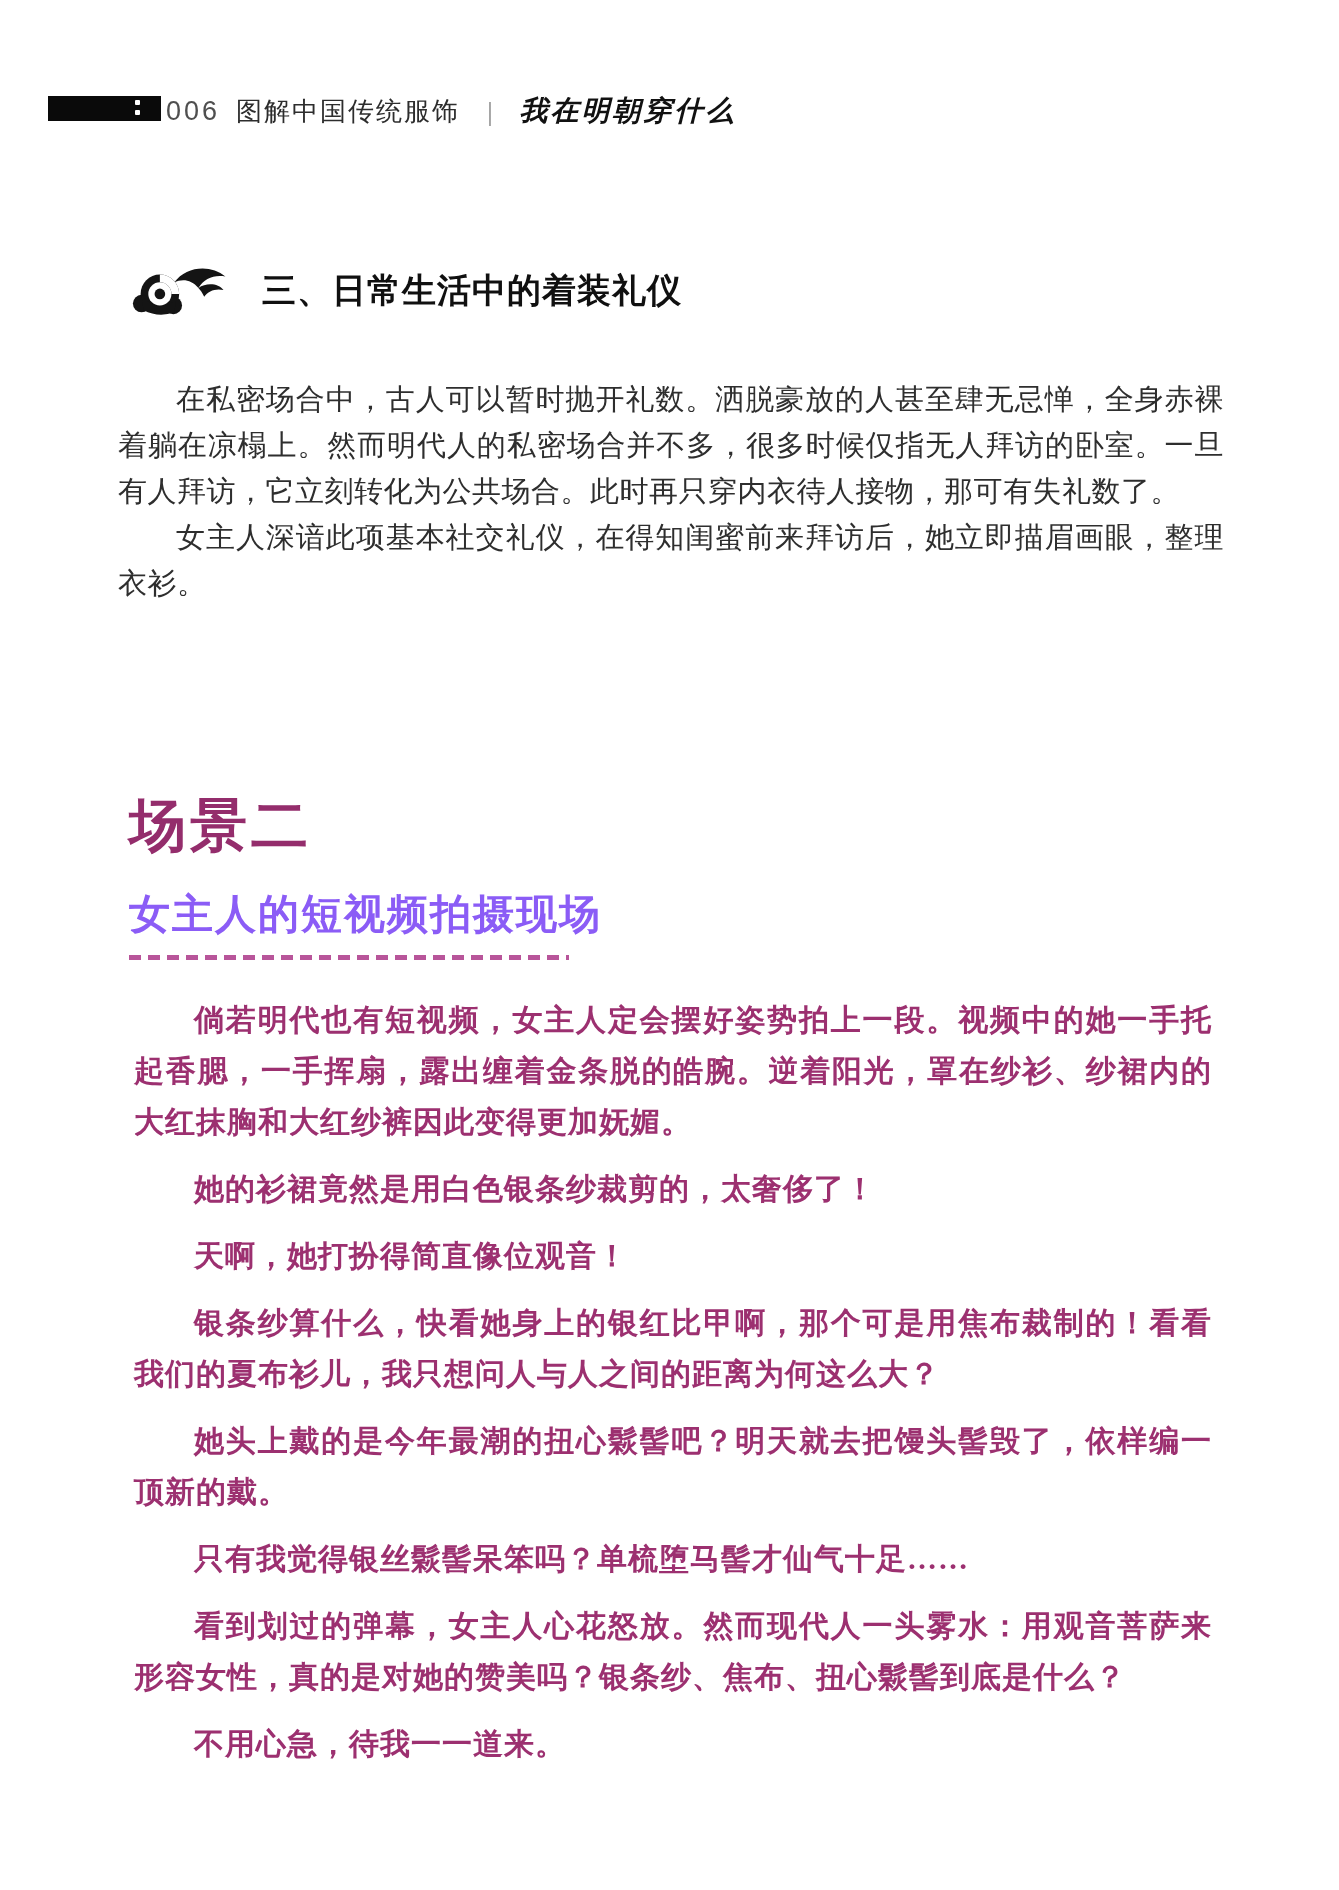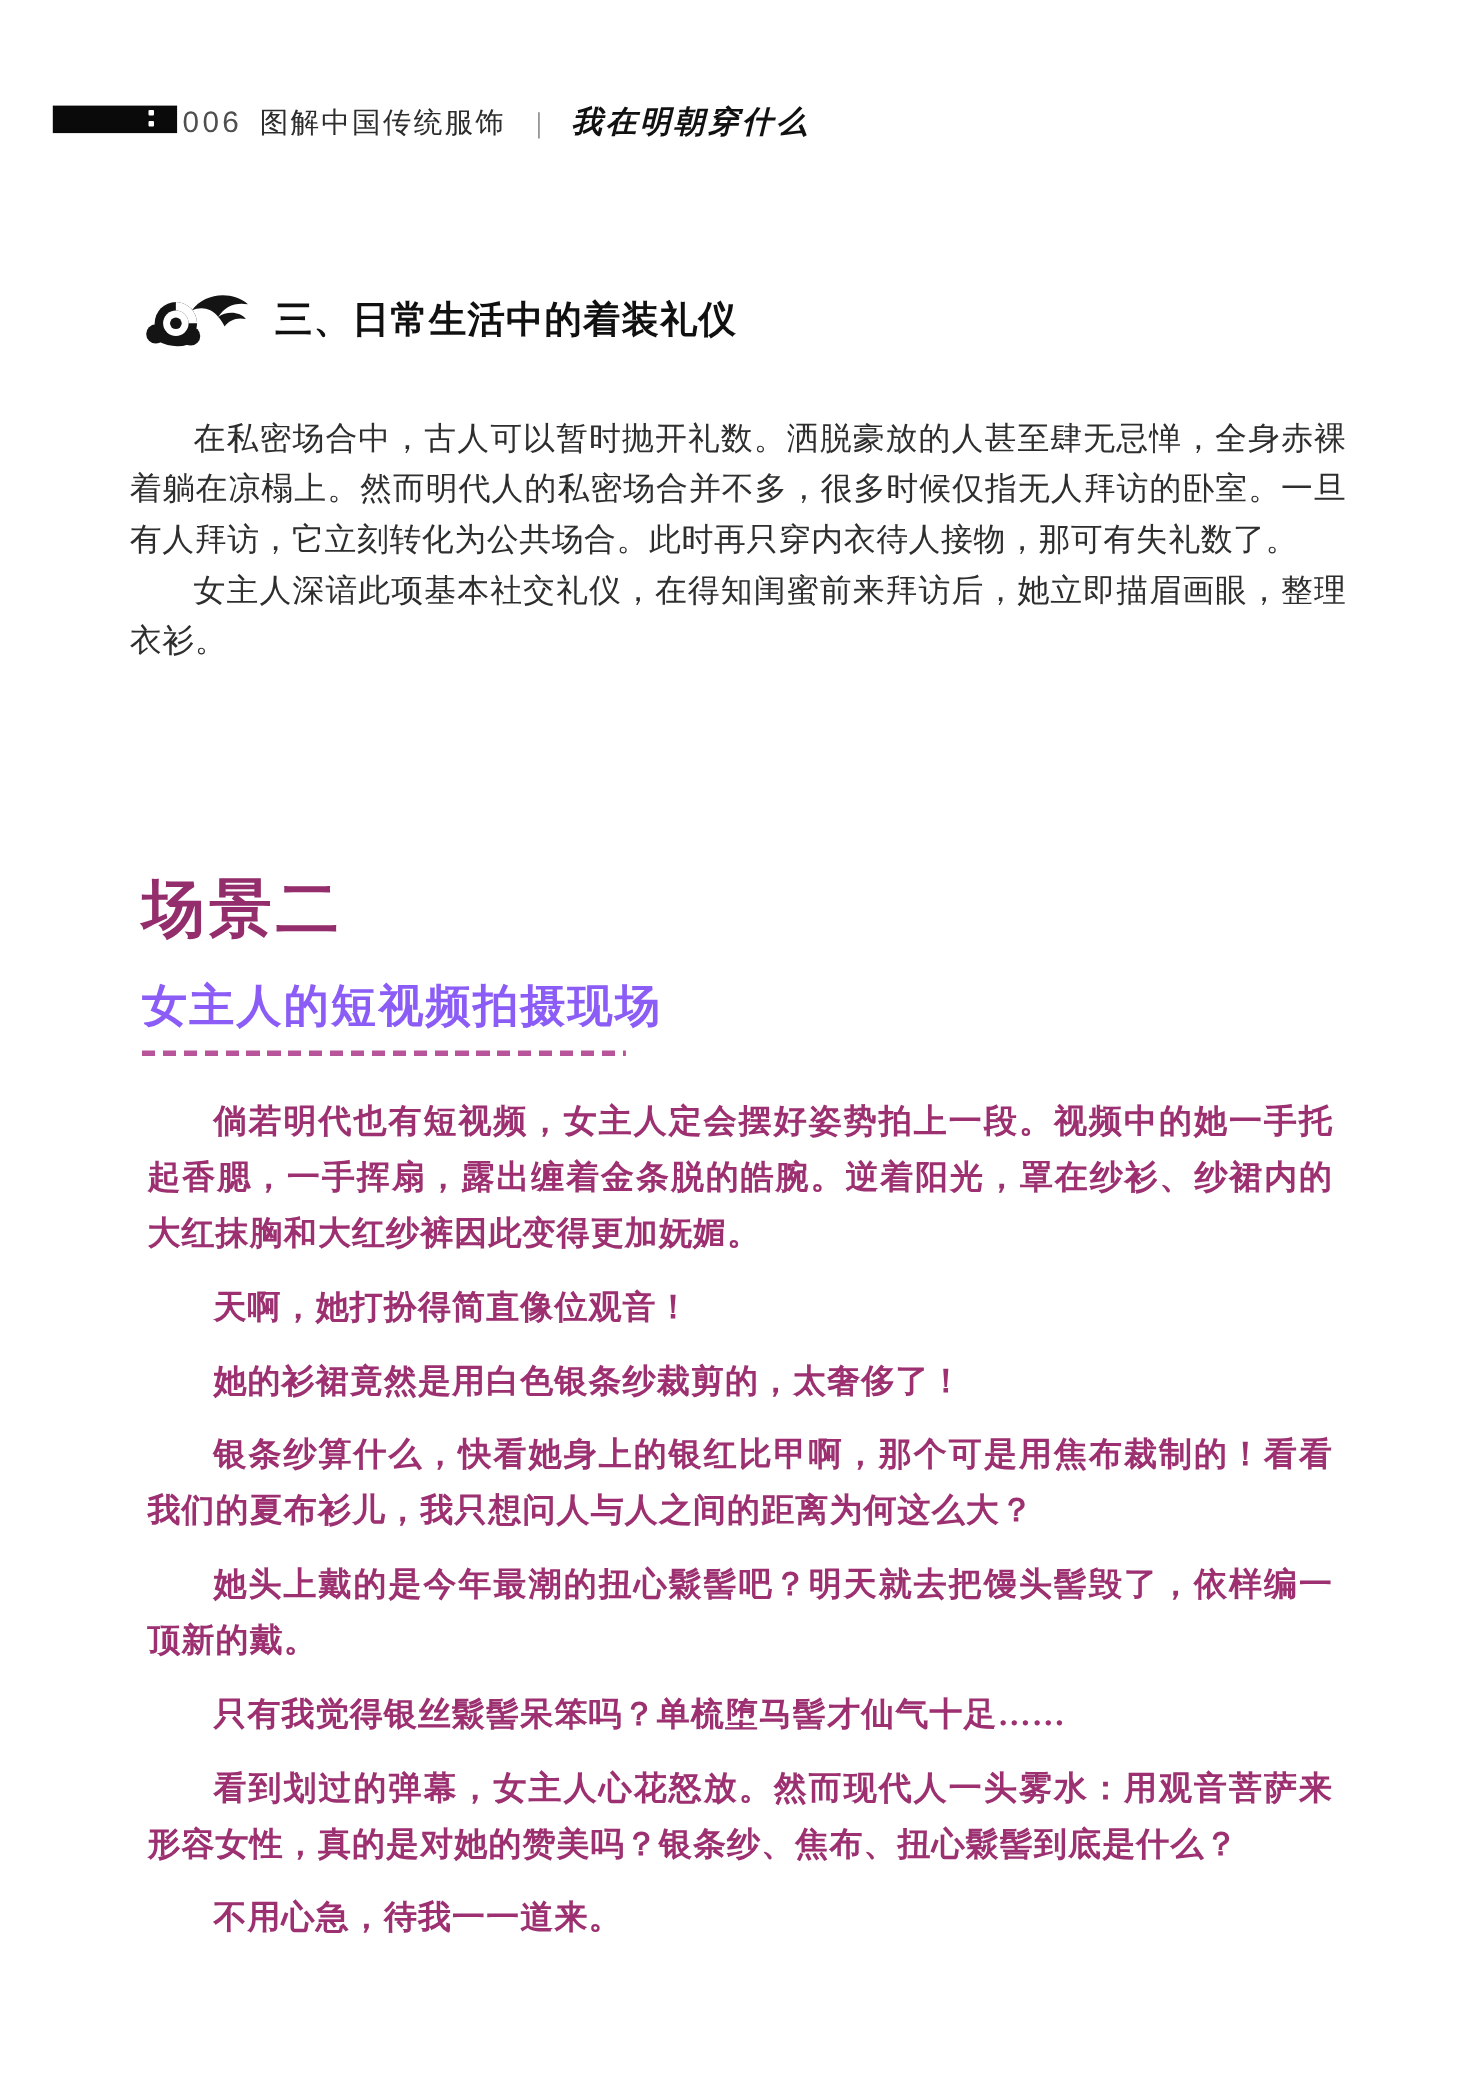--- a/index.html
+++ b/index.html
@@ -34,21 +34,21 @@
   .header-divider { font-size: 24px; color: #8a8a8a; margin: 0 2px; }
   .book-title {
     font-family: "Liberation Serif", serif;
     font-size: 28px; font-weight: 900; font-style: italic;
     color: #111; letter-spacing: 3px;
   }
 
   
   .section-heading {
     position: absolute; top: 262px; left: 130px;
-    display: flex; align-items: center; gap: 14px;
+    display: flex; align-items: center; gap: 26px;
   }
   .cloud-icon { width: 106px; height: 58px; flex: 0 0 auto; }
   .section-title {
     font-size: 34px; font-weight: 700; color: #101010;
     letter-spacing: 1px;
   }
 
   
   .body-text {
     position: absolute; top: 376px; left: 118px; width: 1106px;
@@ -125,22 +125,22 @@
   </div>
 
   <div class="scene-heading">
     <div class="scene-label">场景二</div>
     <div class="scene-title">女主人的短视频拍摄现场</div>
     <div class="dashed-underline"></div>
   </div>
 
   <div class="scene-text">
     <p>倘若明代也有短视频，女主人定会摆好姿势拍上一段。视频中的她一手托起香腮，一手挥扇，露出缠着金条脱的皓腕。逆着阳光，罩在纱衫、纱裙内的大红抹胸和大红纱裤因此变得更加妩媚。</p>
+    <p>她的衫裙竟然是用白色银条纱裁剪的，太奢侈了！</p>
     <p>天啊，她打扮得简直像位观音！</p>
-    <p>她的衫裙竟然是用白色银条纱裁剪的，太奢侈了！</p>
     <p>银条纱算什么，快看她身上的银红比甲啊，那个可是用焦布裁制的！看看我们的夏布衫儿，我只想问人与人之间的距离为何这么大？</p>
     <p>她头上戴的是今年最潮的扭心鬏髻吧？明天就去把馒头髻毁了，依样编一顶新的戴。</p>
     <p>只有我觉得银丝鬏髻呆笨吗？单梳堕马髻才仙气十足……</p>
     <p>看到划过的弹幕，女主人心花怒放。然而现代人一头雾水：用观音菩萨来形容女性，真的是对她的赞美吗？银条纱、焦布、扭心鬏髻到底是什么？</p>
     <p>不用心急，待我一一道来。</p>
   </div>
 
 </div>
 
 </body></html>

